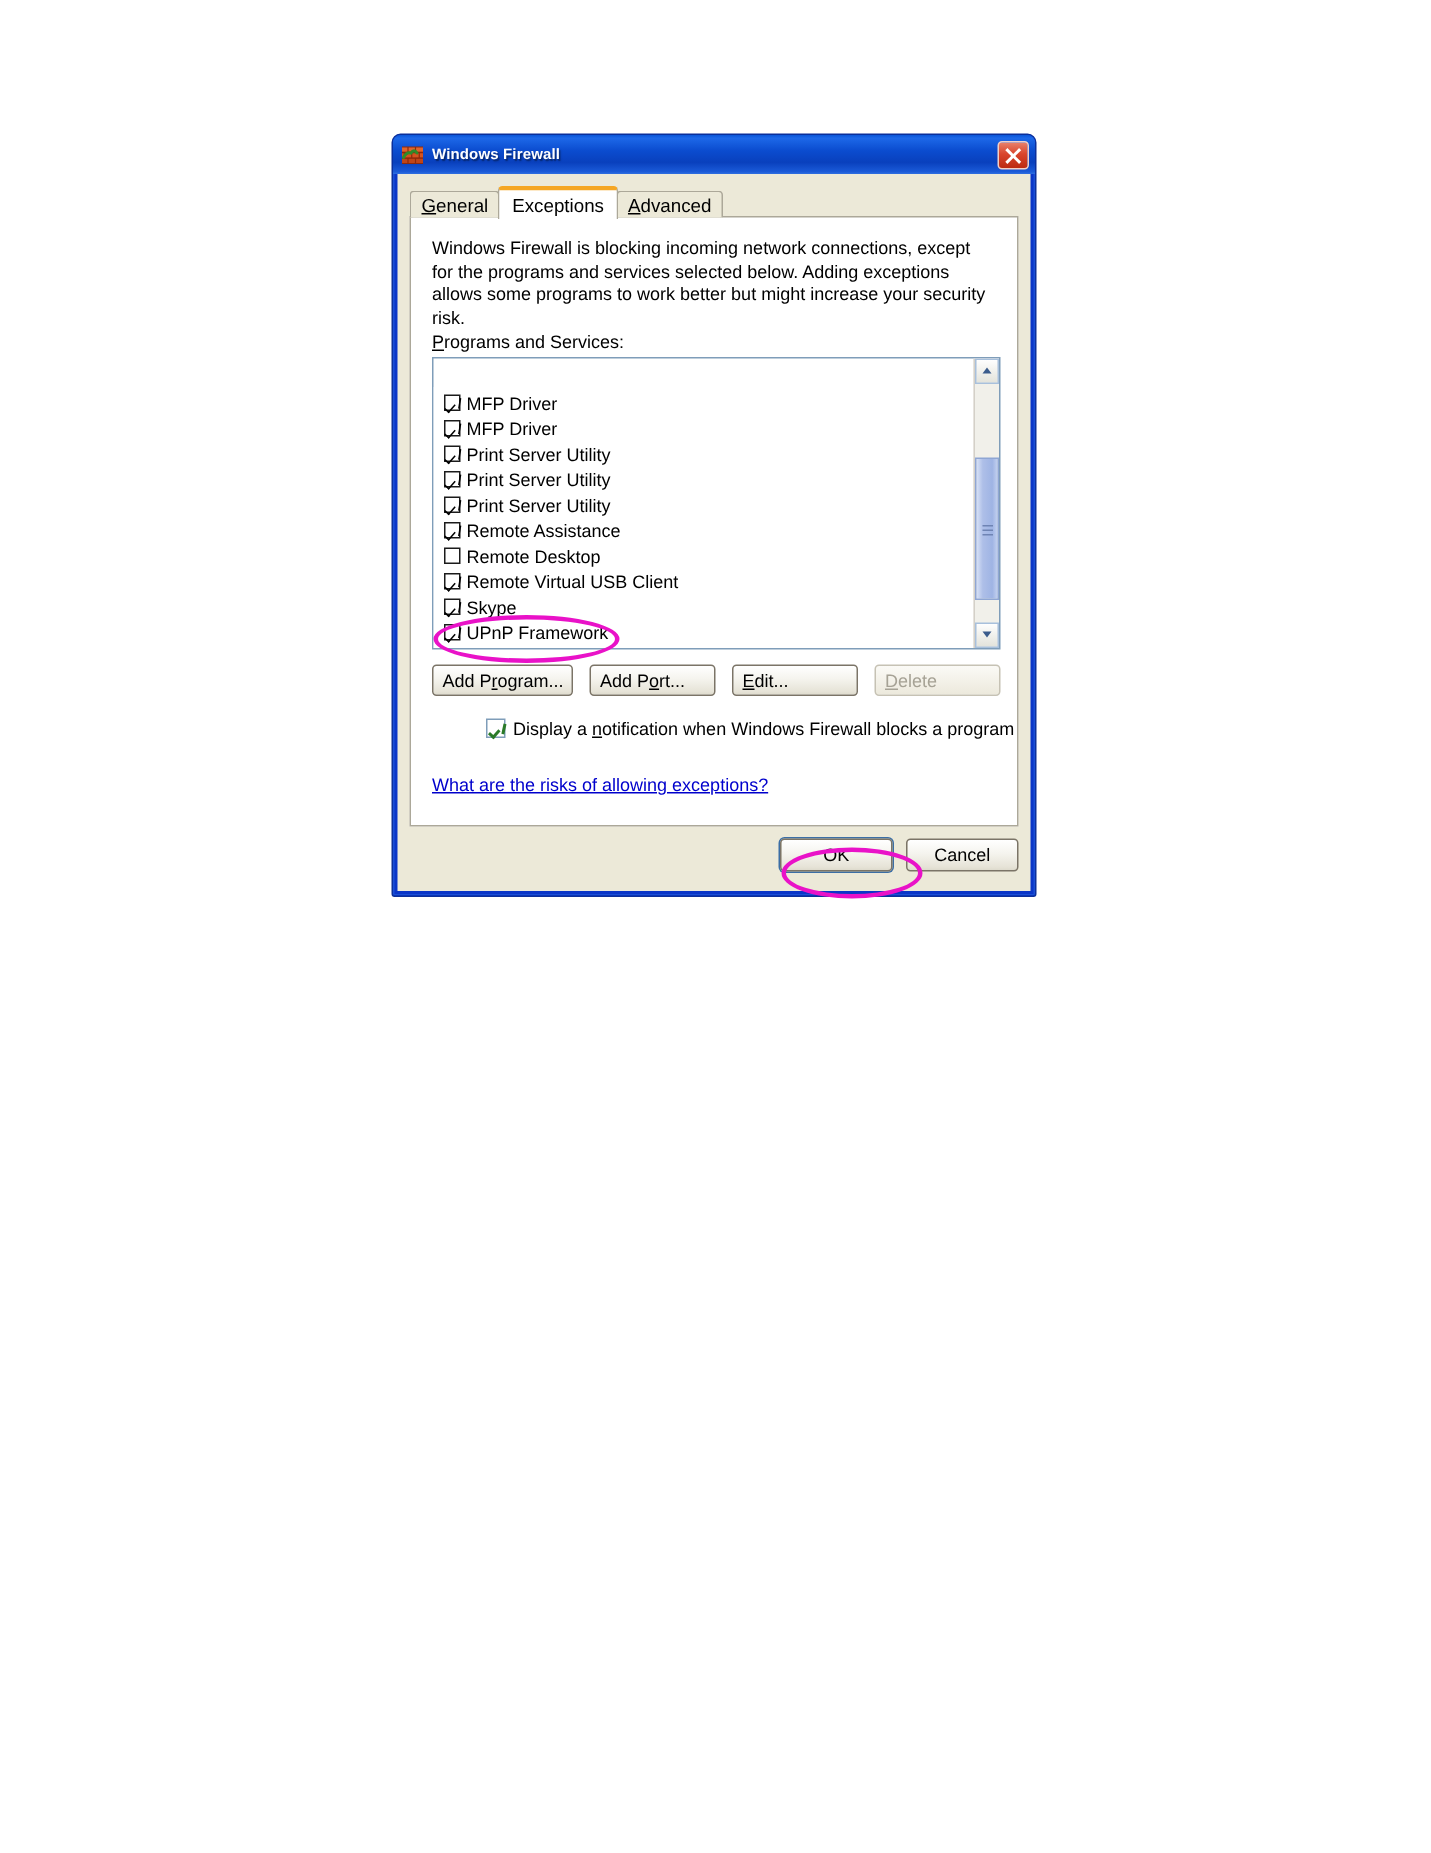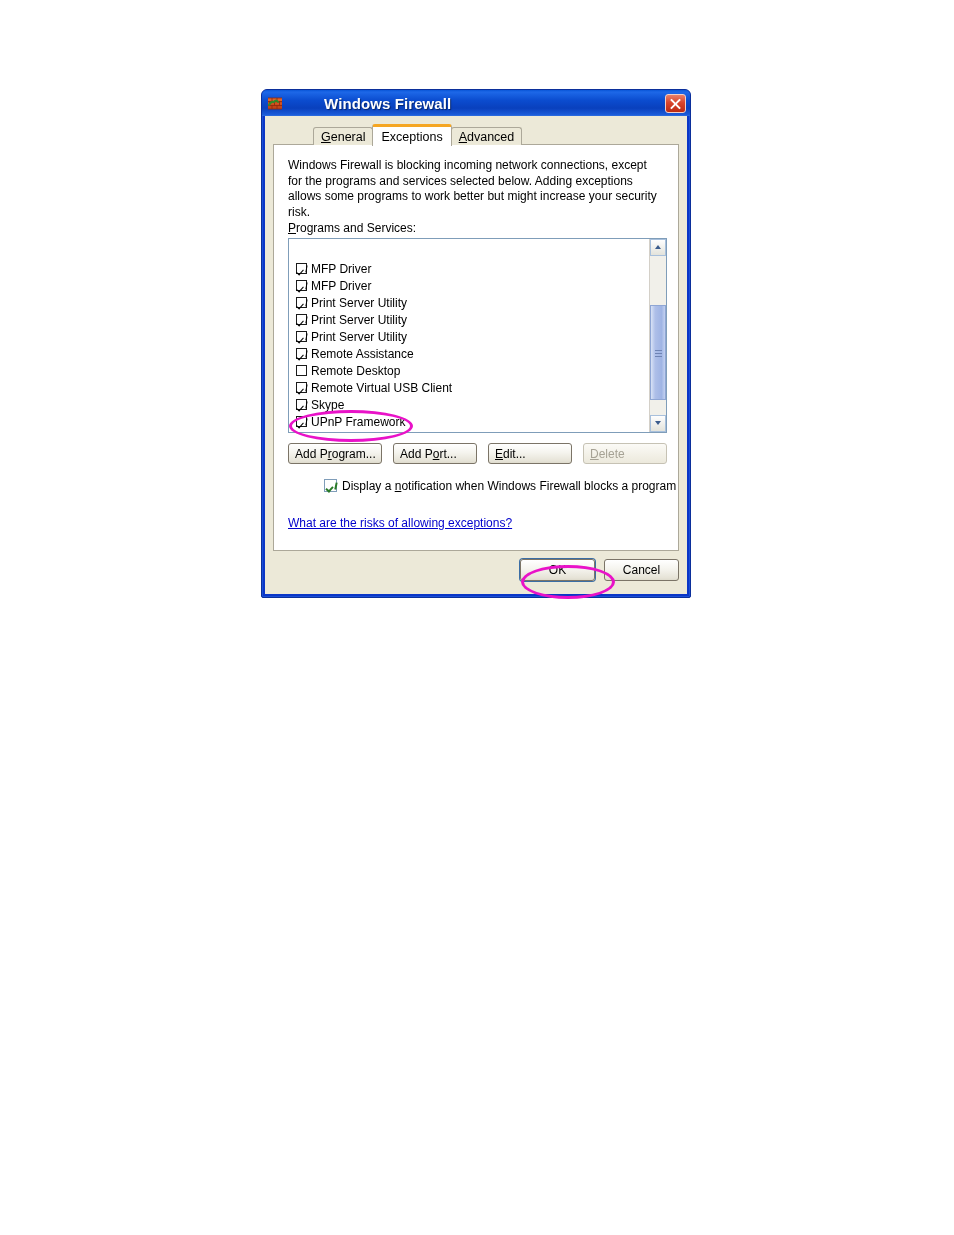--- a/index.html
+++ b/index.html
@@ -42,27 +42,26 @@
   }
   .title-icon {
     width: 16px;
     height: 16px;
     position: relative;
     flex: 0 0 auto;
     margin-right: 5px;
   }
   .title-text {
     color: #ffffff;
-    font-size: 15px;
+    font-size: 10px;
     font-weight: bold;
     letter-spacing: 0.1px;
     text-shadow: 1px 1px 1px rgba(0,0,0,0.45);
     white-space: nowrap;
     flex: 1 1 auto;
-    margin-left: 36px;
   }
   .close-btn {
     width: 21px;
     height: 19px;
     border-radius: 3px;
     background: linear-gradient(to bottom, #e8806a 0%, #d9452c 45%, #bc2a12 100%);
     border: 1px solid #f3cfc6;
     box-sizing: border-box;
     position: relative;
     cursor: pointer;
@@ -93,21 +92,20 @@
 
   
   .tabstrip {
     position: absolute;
     left: 8px;
     top: 8px;
     height: 21px;
     display: flex;
     align-items: flex-end;
     z-index: 3;
-    margin-left: 40px;
   }
   .tab {
     height: 18px;
     line-height: 18px;
     padding: 0 7px;
     font-size: 12.5px;
     color: #000000;
     background: #ece9d8;
     border: 1px solid #aca899;
     border-bottom: none;

